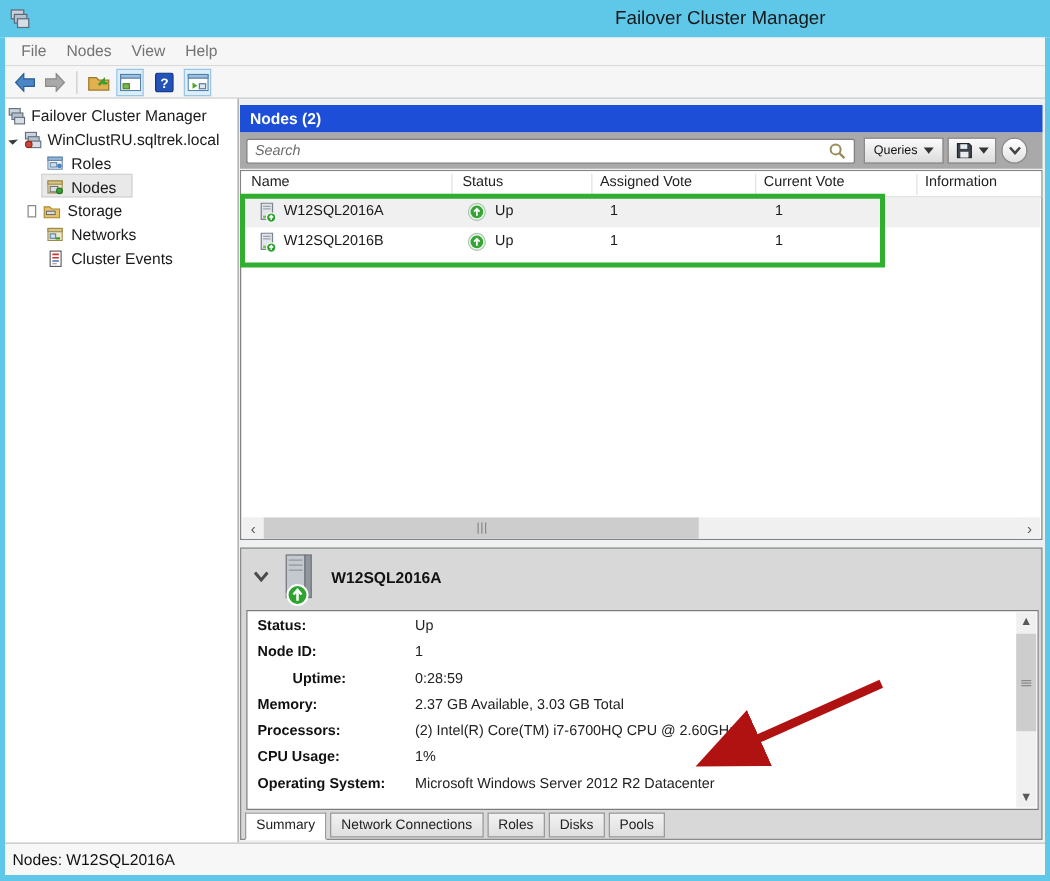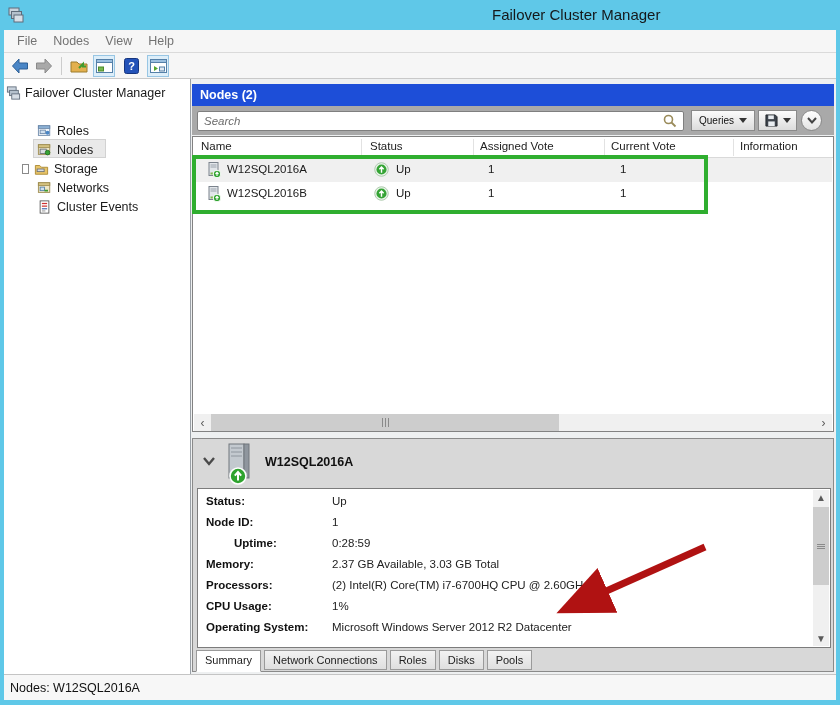--- a/index.html
+++ b/index.html
@@ -143,20 +143,30 @@
 
   <div class="tree-row" style="left:6px;top:84px;">
     <svg width="15" height="14" viewBox="0 0 16 16">
       <rect x="1" y="1" width="10" height="6" fill="#c9d3dd" stroke="#5f6b7a"></rect>
       <rect x="3.5" y="5" width="10" height="6" fill="#b5c1cd" stroke="#5f6b7a"></rect>
       <rect x="6" y="9" width="9" height="6" fill="#d7dee6" stroke="#5f6b7a"></rect>
     </svg>
     <span style="margin-left:4px;">Failover Cluster Manager</span>
   </div>
 
+  <div class="tree-row" style="left:8px;top:103px;">
+    <span class="expander-open"></span>
+    <svg width="15" height="14" viewBox="0 0 16 16" style="margin-left:6px;">
+      <rect x="1" y="1" width="10" height="6" fill="#c9d3dd" stroke="#5f6b7a"></rect>
+      <rect x="3.5" y="5" width="10" height="6" fill="#b5c1cd" stroke="#5f6b7a"></rect>
+      <rect x="6" y="9" width="9" height="6" fill="#d7dee6" stroke="#5f6b7a"></rect>
+      <circle cx="4" cy="12" r="3" fill="#cc4433" stroke="#8a2a1e"></circle>
+    </svg>
+    <span style="margin-left:4px;">WinClustRU.sqltrek.local</span>
+  </div>
 
   <div class="tree-row" style="left:37px;top:122px;">
     <svg width="15" height="14" viewBox="0 0 16 16">
       <rect x="1" y="2" width="13" height="11" fill="#f4f7fa" stroke="#6a87a8"></rect>
       <rect x="1" y="2" width="13" height="3" fill="#8fb4d8" stroke="#6a87a8"></rect>
       <rect x="3" y="7" width="6" height="4" fill="#cfe0ef" stroke="#6a87a8"></rect>
       <circle cx="11.5" cy="10" r="2.2" fill="#4a86c6"></circle>
     </svg>
     <span style="margin-left:5px;">Roles</span>
   </div>

